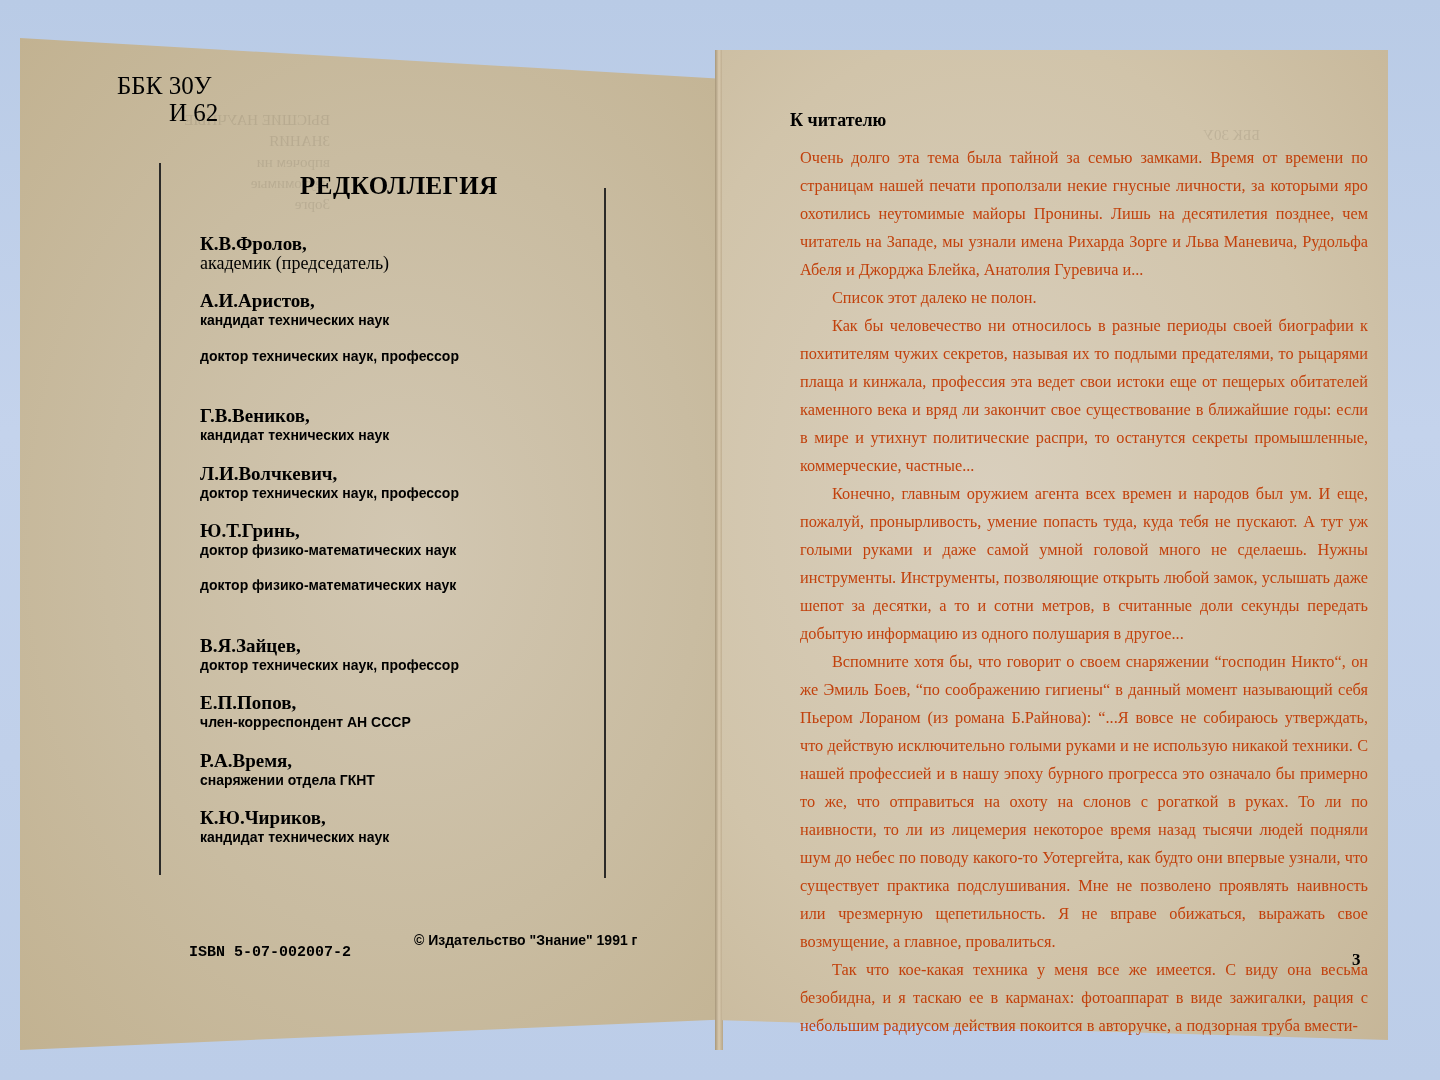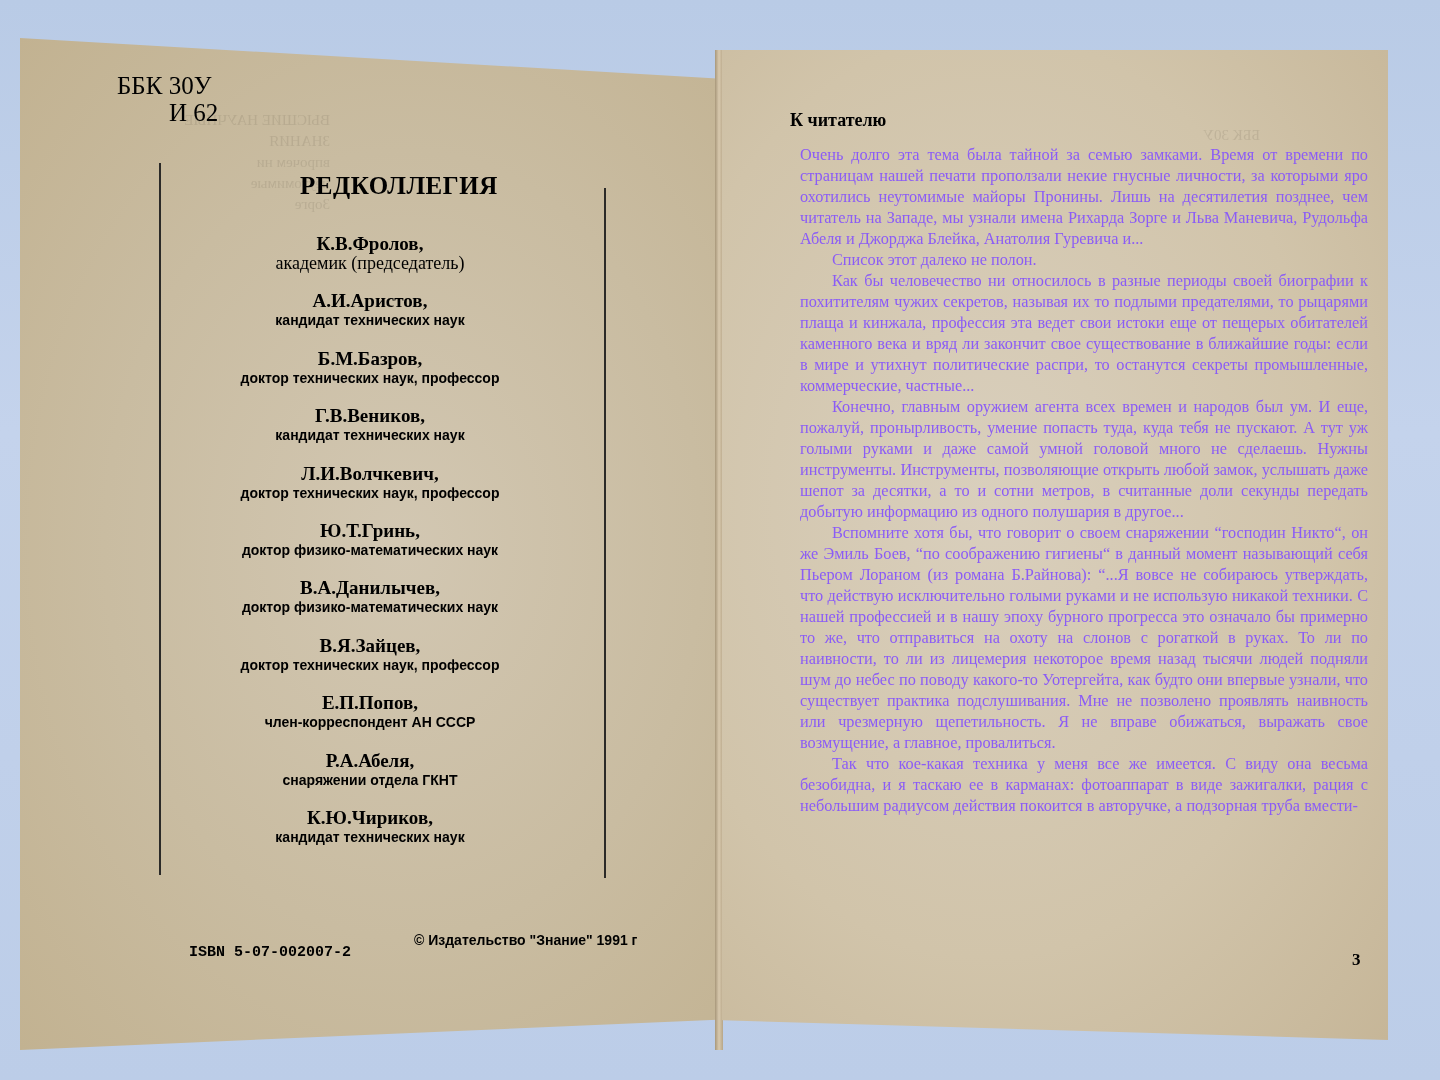--- a/index.html
+++ b/index.html
@@ -28,31 +28,31 @@
     position: absolute; left: 715px; top: 50px; width: 8px; height: 1000px;
     background: linear-gradient(90deg, #a8977a, #d8c9ae, #b7a688);
   }
   .abs { position: absolute; }
   .bbk { font-size: 25px; line-height: 27px; font-weight: normal; }
   .rule { position: absolute; width: 2px; background: #2b2a28; }
   .board-title {
     position: absolute; left: 300px; top: 172px; width: 140px;
     font-size: 25px; font-weight: bold; letter-spacing: 0.5px; white-space: nowrap;
   }
-  .members { position: absolute; left: 200px; top: 233px; width: 340px; text-align: center; }
+  .members { position: absolute; left: 200px; top: 233px; width: 340px; }
   .member { height: 57.4px; }
   .m-name { font-size: 19px; font-weight: bold; line-height: 22px; }
   .m-title { font-size: 14px; font-weight: bold; line-height: 17px; font-family: "Liberation Sans", "DejaVu Sans", sans-serif; }
   .m-title.big { font-size: 18px; font-weight: normal; font-family: "Liberation Serif", serif; }
   .isbn { left: 145px; top: 944px; font-size: 15px; font-weight: bold; font-family: Liberation Mono, monospace; margin-left: 44px; }
   .copy { left: 414px; top: 932px; font-size: 14px; font-weight: bold; font-family: "Liberation Sans", sans-serif; }
   .heading { left: 790px; top: 110px; font-size: 18px; font-weight: bold; }
   .body-text {
     position: absolute; left: 800px; top: 144px; width: 568px;
-    font-size: 16.3px; line-height: 21px; text-align: justify; color: #8b5cf6;
+    font-size: 16.3px; line-height: 28px; text-align: justify; color: #c2410c;
   }
   .body-text p { margin: 0; }
   .body-text p.ind { text-indent: 32px; }
   .pagenum { left: 1352px; top: 950px; font-size: 17px; font-weight: bold; }
   .ghost { position: absolute; color: rgba(80,70,55,0.13); font-size: 15px; line-height: 21px; transform: scaleX(-1); pointer-events:none; }
 </style>
 </head>
 <body>
 
 <div id="left-page" class="page"></div>
@@ -73,49 +73,47 @@
 <div class="members">
   <div class="member">
     <div class="m-name">К.В.Фролов,</div>
     <div class="m-title big">академик (председатель)</div>
   </div>
   <div class="member">
     <div class="m-name">А.И.Аристов,</div>
     <div class="m-title">кандидат технических наук</div>
   </div>
   <div class="member">
-    <div class="m-name">Б.М.Базров,</div>
     <div class="m-title">доктор технических наук, профессор</div>
   </div>
   <div class="member">
     <div class="m-name">Г.В.Веников,</div>
     <div class="m-title">кандидат технических наук</div>
   </div>
   <div class="member">
     <div class="m-name">Л.И.Волчкевич,</div>
     <div class="m-title">доктор технических наук, профессор</div>
   </div>
   <div class="member">
     <div class="m-name">Ю.Т.Гринь,</div>
     <div class="m-title">доктор физико-математических наук</div>
   </div>
   <div class="member">
-    <div class="m-name">В.А.Данилычев,</div>
     <div class="m-title">доктор физико-математических наук</div>
   </div>
   <div class="member">
     <div class="m-name">В.Я.Зайцев,</div>
     <div class="m-title">доктор технических наук, профессор</div>
   </div>
   <div class="member">
     <div class="m-name">Е.П.Попов,</div>
     <div class="m-title">член-корреспондент АН СССР</div>
   </div>
   <div class="member">
-    <div class="m-name">Р.А.Абеля,</div>
+    <div class="m-name">Р.А.Время,</div>
     <div class="m-title">снаряжении отдела ГКНТ</div>
   </div>
   <div class="member">
     <div class="m-name">К.Ю.Чириков,</div>
     <div class="m-title">кандидат технических наук</div>
   </div>
 </div>
 
 <div class="abs isbn">ISBN 5-07-002007-2</div>
 <div class="abs copy">© Издательство "Знание" 1991 г</div>

